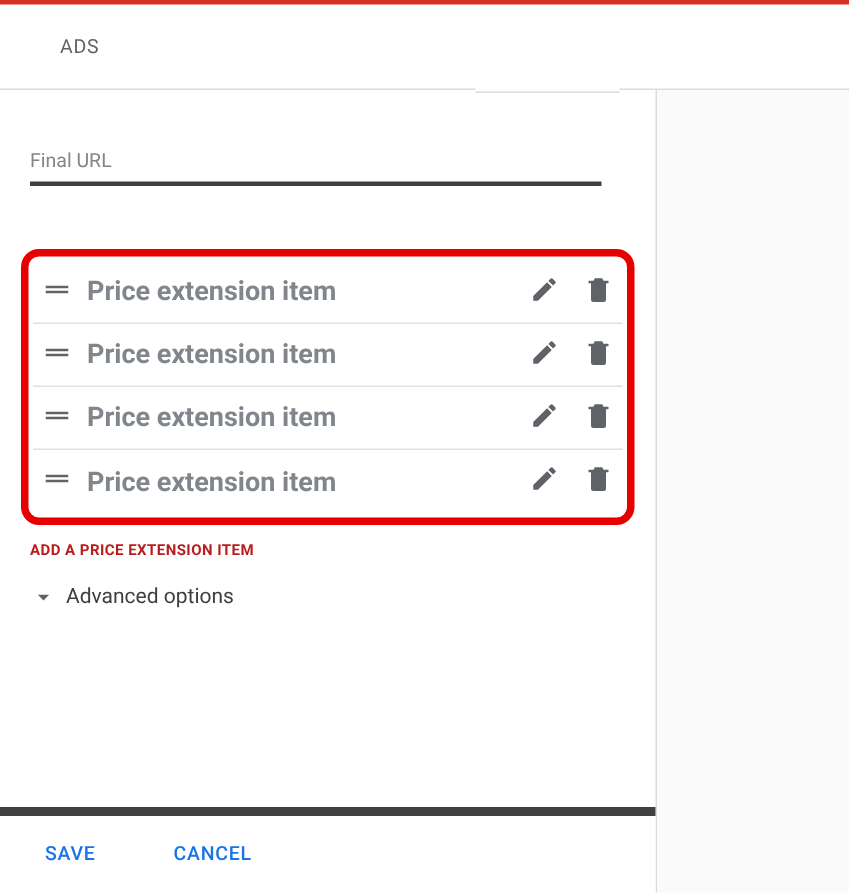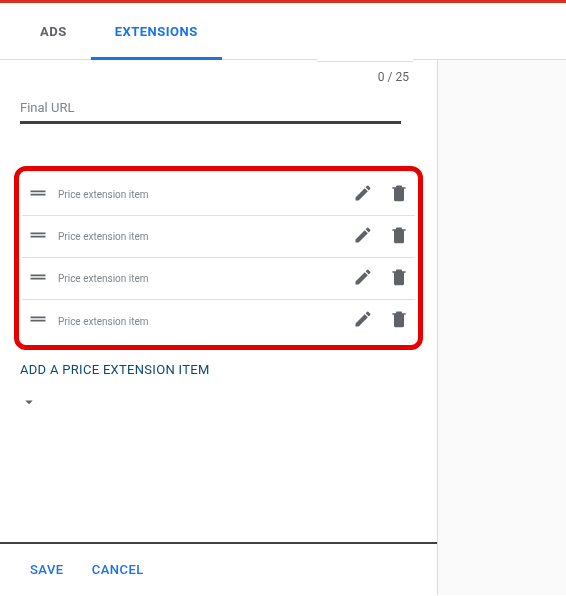--- a/index.html
+++ b/index.html
@@ -19,21 +19,21 @@
       background: #d93025;
     }
     .tabs {
       display: flex;
       border-bottom: 1px solid #dadce0;
       height: 57px;
       align-items: center;
     }
     .tab {
       font-size: 13px;
-      font-weight: 700;
+      font-weight: 400;
       letter-spacing: 0.5px;
       color: #5f6368;
       padding: 0 24px;
       height: 100%;
       display: flex;
       align-items: center;
       cursor: pointer;
       position: relative;
     }
     .tab.active {
@@ -97,32 +97,33 @@
     .item-row:last-child {
       border-bottom: none;
     }
     .drag-icon, .edit-icon, .trash-icon {
       width: 20px;
       height: 20px;
       fill: #5f6368;
     }
     .item-label {
       flex: 1;
-      font-size: 10px;
+      font-size: 18px;
       color: #80868b;
       margin-left: 10px;
+      font-weight: bold;
     }
     .item-actions {
       display: flex;
       gap: 16px;
     }
     .add-link {
-      color: #0c4a6e;
-      font-size: 13px;
-      font-weight: 400;
+      color: #b91c1c;
+      font-size: 10px;
+      font-weight: 700;
       padding: 12px 0 8px;
       cursor: pointer;
       letter-spacing: 0.3px;
     }
     .expander {
       display: flex;
       align-items: center;
       font-size: 14px;
       color: #3c4043;
       padding: 8px 0;
@@ -131,23 +132,23 @@
     .chevron {
       width: 18px;
       height: 18px;
       fill: #5f6368;
       margin-right: 6px;
     }
     .button-bar {
       position: absolute;
       bottom: 0;
       left: 0; right: 0;
-      border-top: 2px solid #404040;
-      display: flex;
-      gap: 28px;
+      border-top: 6px solid #404040;
+      display: flex;
+      gap: 52px;
       padding: 18px 30px;
       background: #fff;
     }
     .btn {
       font-size: 13px;
       font-weight: 500;
       letter-spacing: 0.5px;
       color: #1a73e8;
       cursor: pointer;
     }
@@ -162,29 +163,27 @@
       width: 96px;
     }
   </style>
 </head>
 <body>
 
 <div class="top-red-bar"></div>
 
 <div class="tabs">
   <div class="tab" style="margin-left:16px;">ADS</div>
-  <div class="tab active">EXTENSIONS</div>
 </div>
 
 <div class="content-wrapper">
   <div class="main-col">
 
     <div class="floating-char">
       <div style="border-bottom:1px solid #dadce0;height:6px;"></div>
-      <div class="char-count">0 / 25</div>
     </div>
 
     <div style="height:26px;"></div>
 
     <div class="field-group short">
       <div class="field-label">Final URL</div>
     </div>
 
     <div style="height:12px;"></div>
 
@@ -272,20 +271,21 @@
       </div>
     </div>
 
     <div class="add-link">ADD A PRICE EXTENSION ITEM</div>
 
 
     <div class="expander">
       <svg class="chevron" viewBox="0 0 24 24">
           <path d="M7 10l5 5 5-5z"></path>
         </svg>
+      <span>Advanced options</span>
     </div>
 
     <div class="button-bar">
       <span class="btn">SAVE</span>
       <span class="btn">CANCEL</span>
     </div>
 
   </div>
   <div class="side-col"></div>
 </div>

